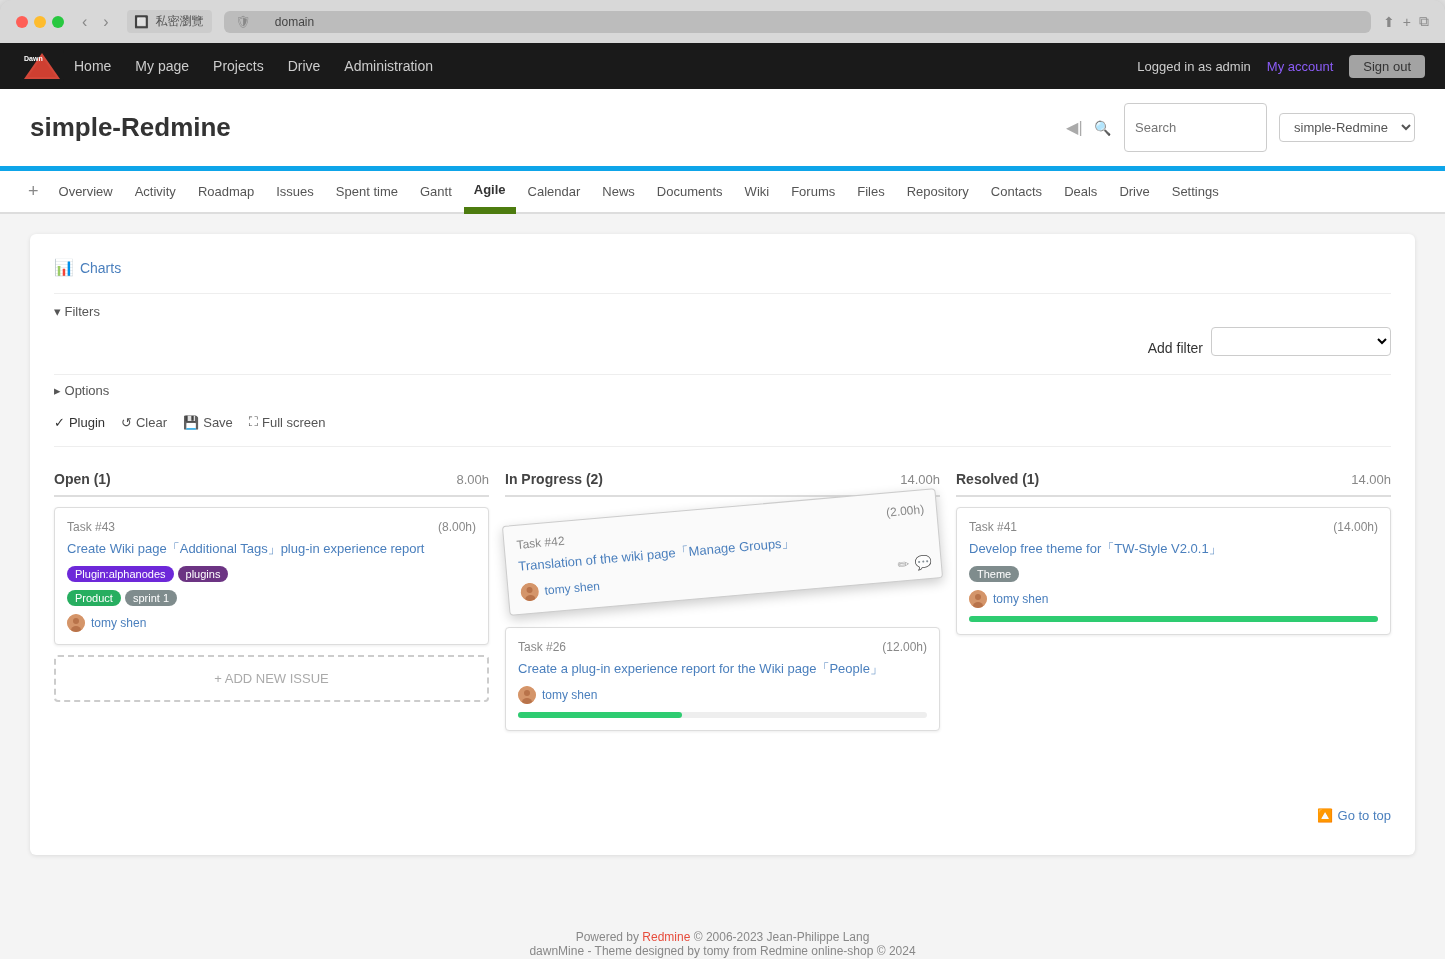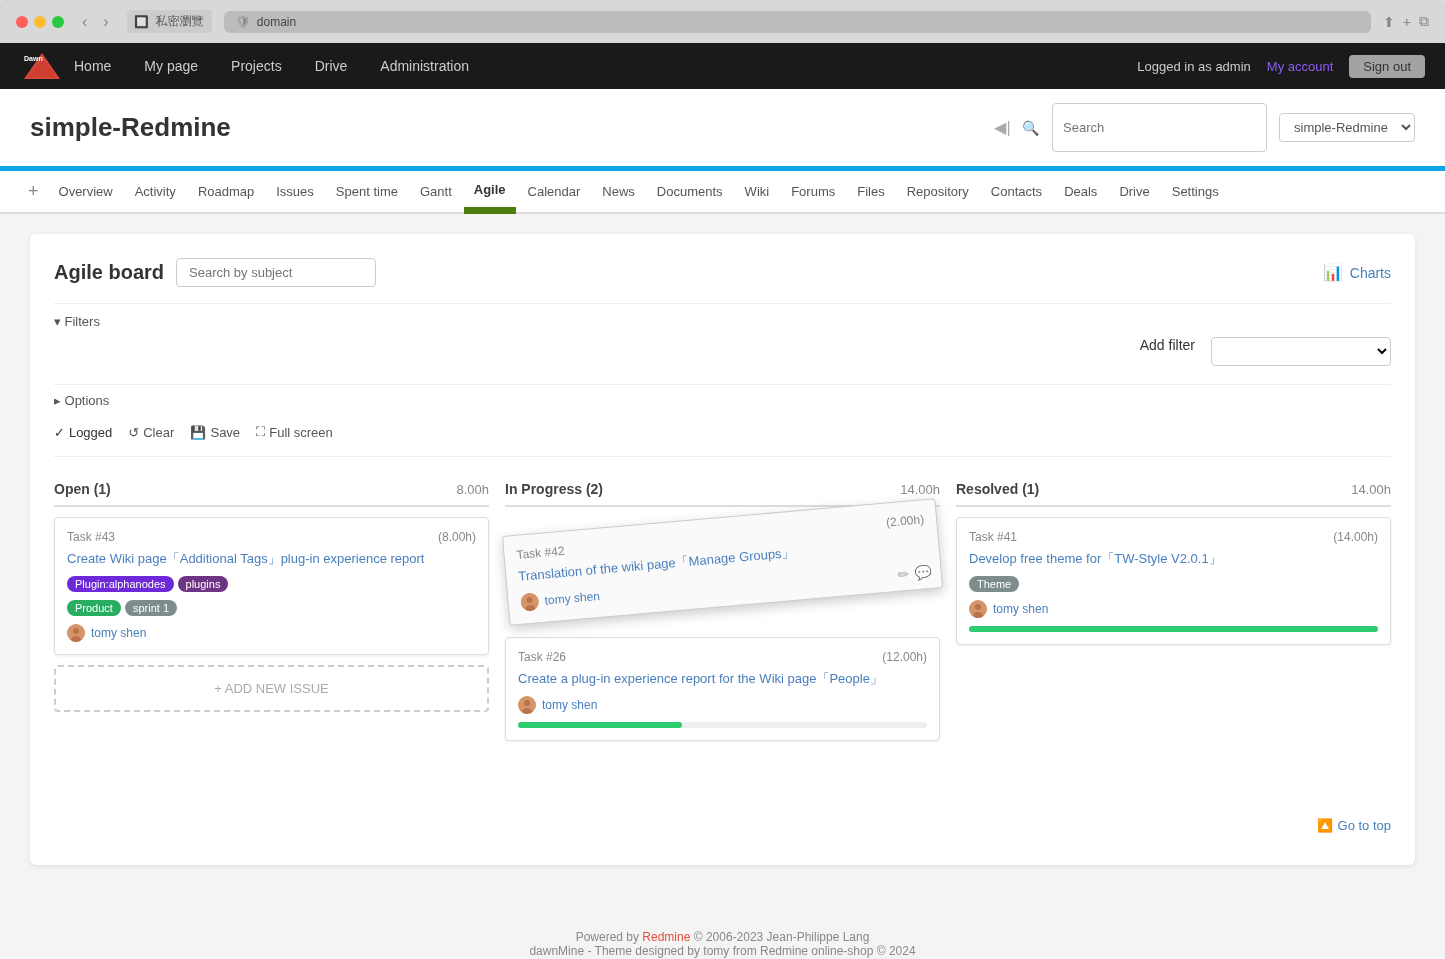--- a/index.html
+++ b/index.html
@@ -18,32 +18,32 @@
     .browser-addressbar { flex: 1; background: #bcbcbc; border-radius: 6px; padding: 4px 12px; font-size: 12px; color: #444; display: flex; align-items: center; gap: 6px; }
     .browser-actions { display: flex; gap: 8px; }
     .browser-action-btn { background: none; border: none; color: #888; font-size: 14px; cursor: pointer; }
 
     
     .app-content { background: #f0f0f0; border-radius: 0 0 12px 12px; overflow: hidden; }
 
     
     .top-nav { background: #1a1a1a; padding: 0 20px; display: flex; align-items: center; justify-content: space-between; height: 46px; }
     .logo-area { display: flex; align-items: center; gap: 10px; }
-    .main-nav { display: flex; gap: 33px; }
+    .main-nav { display: flex; gap: 24px; }
     .main-nav a { color: #ccc; text-decoration: none; font-size: 14px; }
     .top-nav-right { display: flex; align-items: center; gap: 16px; }
     .logged-in-text { color: #ccc; font-size: 13px; }
     .my-account-link { color: #8b5cf6; font-size: 13px; text-decoration: none; }
     .sign-out-btn { background: #a3a3a3; color: #333; border: none; border-radius: 4px; padding: 4px 14px; font-size: 13px; cursor: pointer; font-weight: 500; }
 
     
     .project-header { background: white; padding: 14px 30px; display: flex; align-items: center; justify-content: space-between; border-bottom: 5px solid #0ea5e9; }
     .project-title { font-size: 26px; font-weight: bold; color: #333; }
     .project-header-right { display: flex; align-items: center; gap: 12px; }
-    .search-global { border: 1px solid #ccc; border-radius: 4px; padding: 16px 10px; font-size: 13px; width: 215px; }
+    .search-global { border: 1px solid #ccc; border-radius: 4px; padding: 16px 10px; font-size: 13px; width: 143px; }
     .project-selector { border: 1px solid #ccc; border-radius: 4px; padding: 5px 10px; font-size: 13px; color: #555; background: white; }
 
     
     .secondary-nav { background: white; border-bottom: 2px solid #ddd; padding: 0 20px; display: flex; align-items: center; gap: 2px; }
     .plus-btn { color: #888; font-size: 18px; cursor: pointer; padding: 10px 8px; }
     .sec-nav-item { color: #555; text-decoration: none; font-size: 13px; padding: 10px 10px; display: inline-block; }
     .sec-nav-item.active { color: #333; font-weight: bold; border-bottom: 7px solid #4d7c0f; margin-bottom: -2px; }
 
     
     .main-content { padding: 20px 30px; background: #f4f4f4; min-height: 700px; }
@@ -52,21 +52,21 @@
     
     .board-header { display: flex; align-items: center; justify-content: space-between; margin-bottom: 16px; }
     .board-title-area { display: flex; align-items: center; gap: 12px; }
     .board-title { font-size: 20px; font-weight: bold; color: #333; }
     .search-input { border: 1px solid #ccc; border-radius: 4px; padding: 6px 12px; font-size: 13px; width: 200px; color: #999; }
     .charts-btn { display: flex; align-items: center; gap: 6px; color: #4a7fbd; font-size: 14px; cursor: pointer; text-decoration: none; }
 
     
     .filters-section { border-top: 1px solid #eee; padding: 10px 0; }
     .filters-toggle { color: #555; font-size: 13px; cursor: pointer; display: flex; align-items: center; gap: 4px; }
-    .add-filter-row { display: flex; justify-content: flex-end; align-items: flex-start; gap: 16px; padding: 8px 0; }
+    .add-filter-row { display: flex; justify-content: flex-end; align-items: flex-end; gap: 8px; padding: 8px 0; }
     .add-filter-select { border: 1px solid #ccc; border-radius: 4px; padding: 5px 30px 5px 10px; font-size: 13px; min-width: 180px; background: white; }
 
     .options-section { border-top: 1px solid #eee; padding: 8px 0; }
     .options-toggle { color: #555; font-size: 13px; cursor: pointer; display: flex; align-items: center; gap: 4px; }
 
     
     .toolbar { display: flex; align-items: center; gap: 16px; padding: 8px 0 16px; border-bottom: 1px solid #eee; }
     .toolbar-btn { background: none; border: none; cursor: pointer; color: #555; font-size: 13px; display: flex; align-items: center; gap: 4px; }
     .toolbar-btn.apply { color: #333; }
     .toolbar-btn.clear { color: #555; }
@@ -125,21 +125,21 @@
     <div class="browser-nav">
       <button class="browser-nav-btn">‹</button>
       <button class="browser-nav-btn">›</button>
     </div>
     <div style="display:flex;align-items:center;gap:6px;font-size:12px;color:#555;background:#ccc;padding:3px 8px;border-radius:4px;">
       <span>🔲</span>
       <span>私密瀏覽</span>
     </div>
     <div class="browser-addressbar" style="flex:1;">
       <span style="color:#888;">🛡</span>
-      <span style="flex:1;">domain</span>
+      <span style="flex:1;margin-left:18px;">domain</span>
     </div>
     <div class="browser-actions">
       <button class="browser-action-btn">⬆</button>
       <button class="browser-action-btn">+</button>
       <button class="browser-action-btn">⧉</button>
     </div>
   </div>
 
   <div class="app-content">
 
@@ -198,24 +198,20 @@
       <a class="sec-nav-item" href="#">Contacts</a>
       <a class="sec-nav-item" href="#">Deals</a>
       <a class="sec-nav-item" href="#">Drive</a>
       <a class="sec-nav-item" href="#">Settings</a>
     </div>
 
     <div class="main-content">
       <div class="board-container">
 
         <div class="board-header">
-          <div class="board-title-area">
-            <h2 class="board-title">Agile board</h2>
-            <input class="search-input" type="text" placeholder="Search by subject" style="">
-          </div>
           <a class="charts-btn" href="#">
             <span style="font-size:16px;">📊</span>
             <span>Charts</span>
           </a>
         </div>
 
         <div class="filters-section">
           <div class="filters-toggle">
             <span>▾</span>
             <span>Filters</span>
@@ -231,21 +227,21 @@
         <div class="options-section">
           <div class="options-toggle">
             <span>▸</span>
             <span>Options</span>
           </div>
         </div>
 
         <div class="toolbar">
           <button class="toolbar-btn apply">
             <span>✓</span>
-            <span>Logged</span>
+            <span>Plugin</span>
           </button>
           <button class="toolbar-btn clear">
             <span>↺</span>
             <span>Clear</span>
           </button>
           <button class="toolbar-btn save">
             <span>💾</span>
             <span>Save</span>
           </button>
           <button class="toolbar-btn fullscreen">

